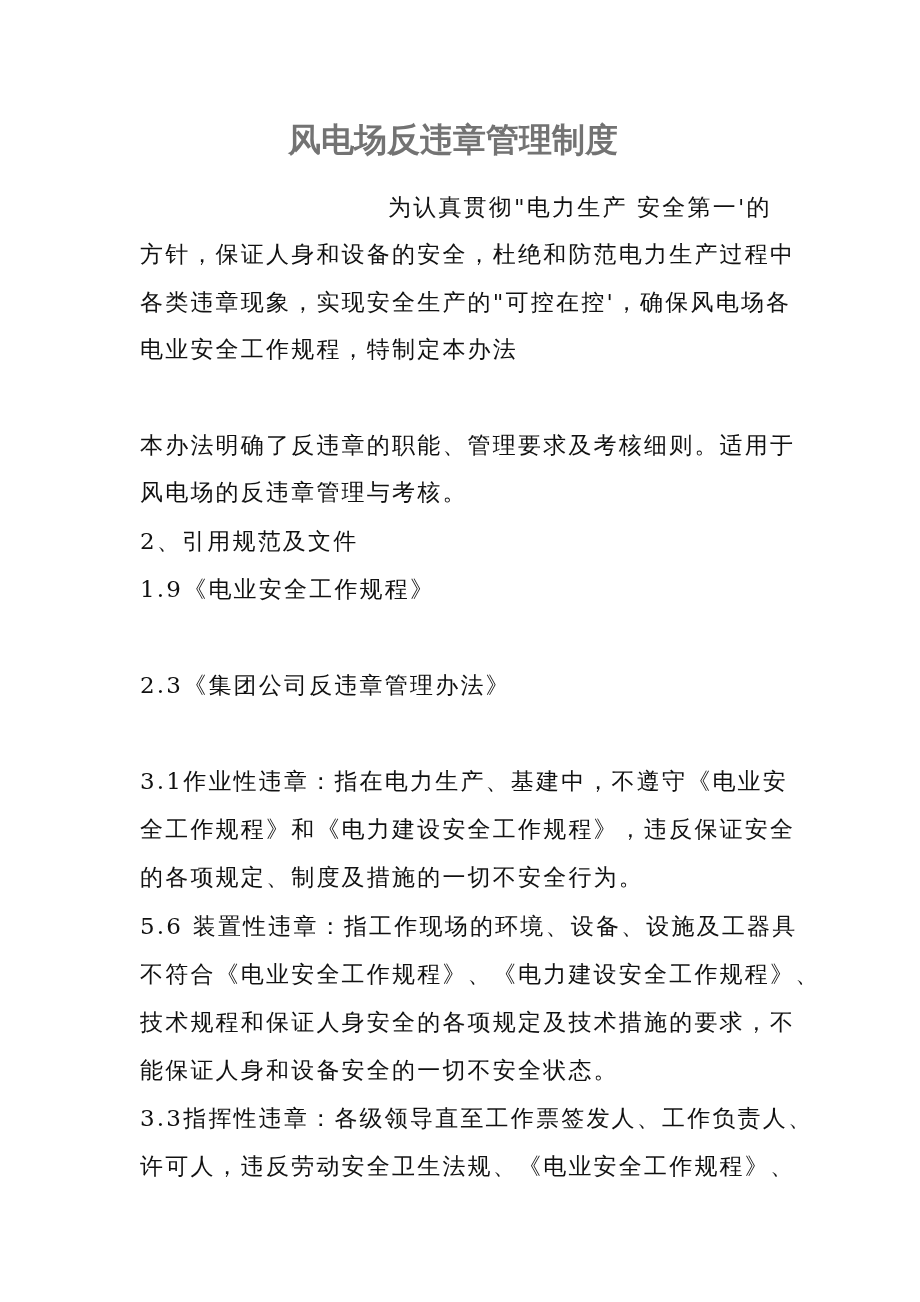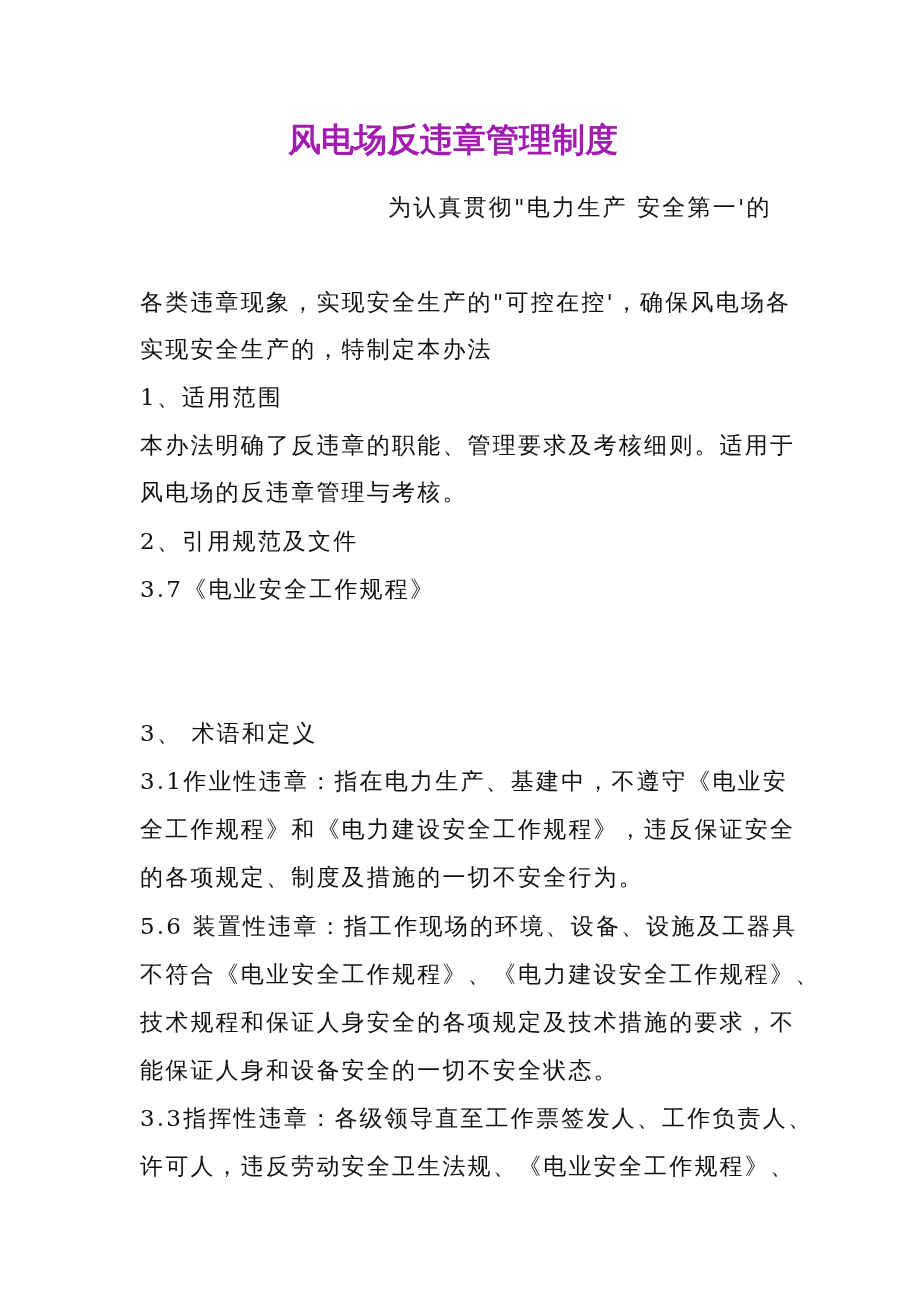--- a/index.html
+++ b/index.html
@@ -1,44 +1,44 @@
 <!DOCTYPE html>
 <html><head>
 <meta charset="utf-8">
 <style>
   html, body { margin: 0; padding: 0; background: #ffffff; }
   body { width: 920px; height: 1302px; position: relative; overflow: hidden; }
   .page { position: absolute; left: 0; top: 0; width: 920px; height: 1302px; background: #fff; }
   .title {
     position: absolute; left: 0; width: 906px; top: 118px;
     text-align: center; font-family: "DejaVu Sans", sans-serif;
-    font-weight: bold; font-size: 33px; color: #a21caf; letter-spacing: 0px;
+    font-weight: bold; font-size: 33px; color: #737373; letter-spacing: 0px;
   }
   .line {
     position: absolute; left: 140px; width: 660px; height: 47px;
     font-family: "DejaVu Serif", serif; font-size: 23px; color: #111;
     letter-spacing: 2.2px; white-space: nowrap; line-height: 47px;
   }
   .indent { left: 388px; }
 </style>
 </head>
 <body>
 
 <div class="page">
   <div class="title">风电场反违章管理制度</div>
 
   <div class="line indent" style="top:184px">为认真贯彻"电力生产 安全第一'的</div>
+  <div class="line" style="top:231px">方针，保证人身和设备的安全，杜绝和防范电力生产过程中</div>
   <div class="line" style="top:279px">各类违章现象，实现安全生产的"可控在控'，确保风电场各</div>
-  <div class="line" style="top:326px">实现安全生产的，特制定本办法</div>
-  <div class="line" style="top:374px">1、适用范围</div>
+  <div class="line" style="top:326px">电业安全工作规程，特制定本办法</div>
   <div class="line" style="top:422px">本办法明确了反违章的职能、管理要求及考核细则。适用于</div>
   <div class="line" style="top:469px">风电场的反违章管理与考核。</div>
   <div class="line" style="top:518px">2、引用规范及文件</div>
-  <div class="line" style="top:566px">3.7《电业安全工作规程》</div>
-  <div class="line" style="top:710px">3、  术语和定义</div>
+  <div class="line" style="top:566px">1.9《电业安全工作规程》</div>
+  <div class="line" style="top:662px">2.3《集团公司反违章管理办法》</div>
   <div class="line" style="top:758px">3.1作业性违章：指在电力生产、基建中，不遵守《电业安</div>
   <div class="line" style="top:806px">全工作规程》和《电力建设安全工作规程》，违反保证安全</div>
   <div class="line" style="top:854px">的各项规定、制度及措施的一切不安全行为。</div>
   <div class="line" style="top:903px">5.6 装置性违章：指工作现场的环境、设备、设施及工器具</div>
   <div class="line" style="top:951px">不符合《电业安全工作规程》、《电力建设安全工作规程》、</div>
   <div class="line" style="top:999px">技术规程和保证人身安全的各项规定及技术措施的要求，不</div>
   <div class="line" style="top:1047px">能保证人身和设备安全的一切不安全状态。</div>
   <div class="line" style="top:1095px">3.3指挥性违章：各级领导直至工作票签发人、工作负责人、</div>
   <div class="line" style="top:1143px">许可人，违反劳动安全卫生法规、《电业安全工作规程》、</div>
 </div>

